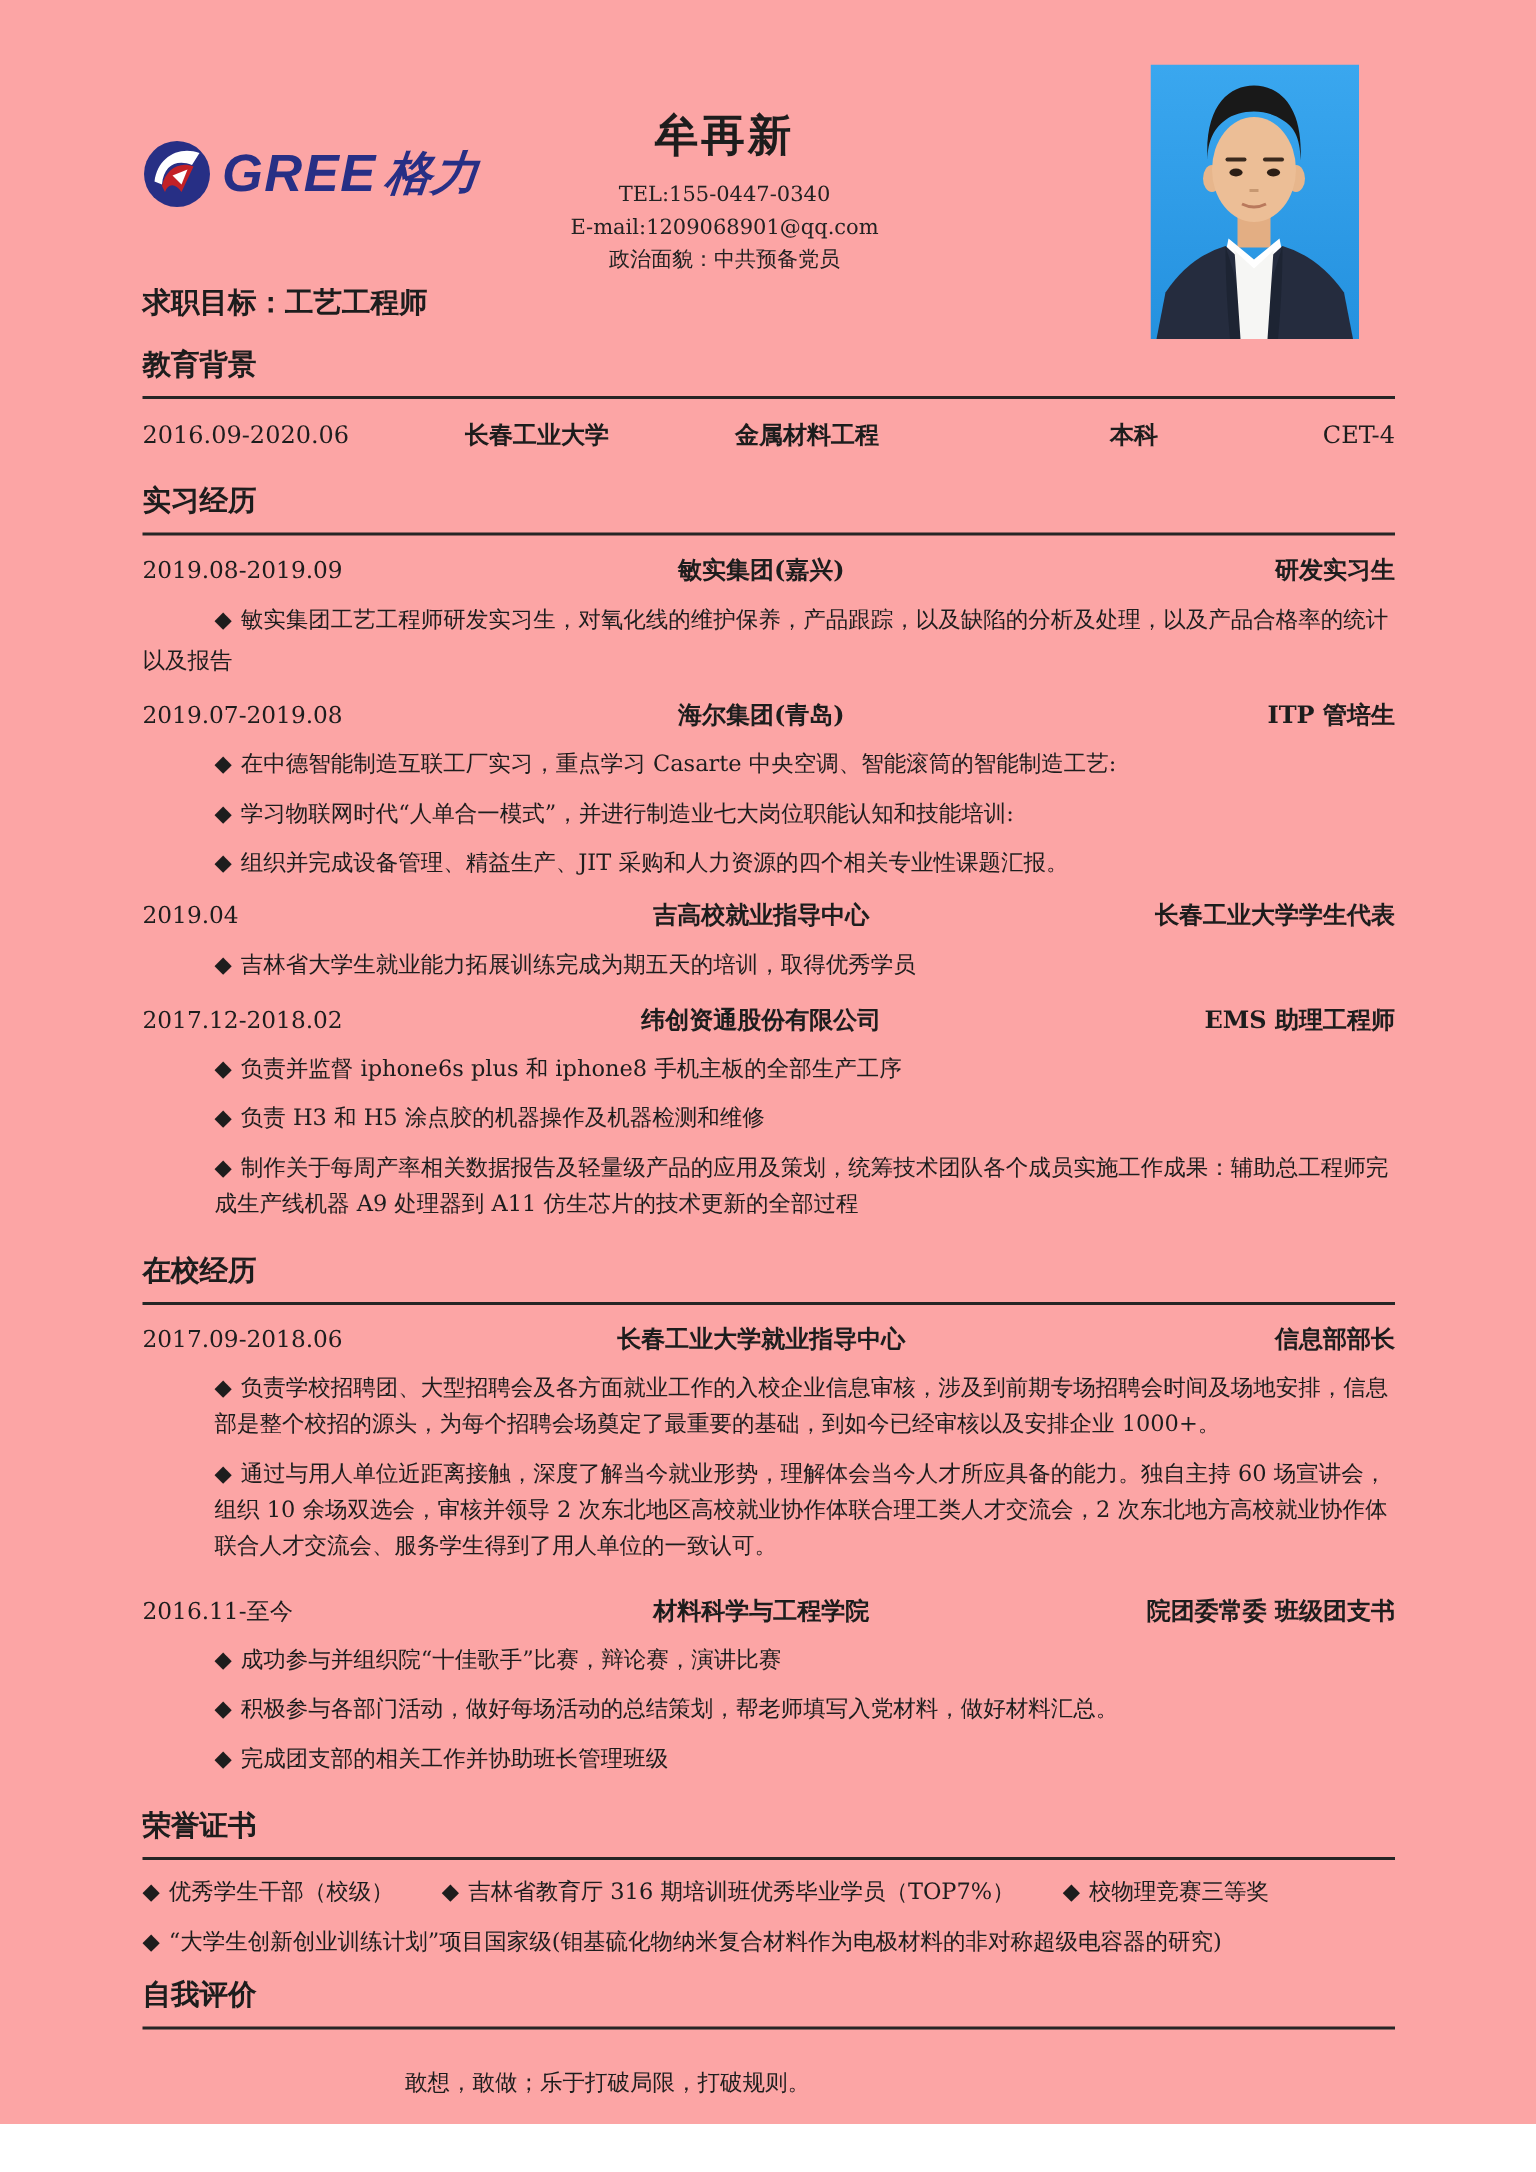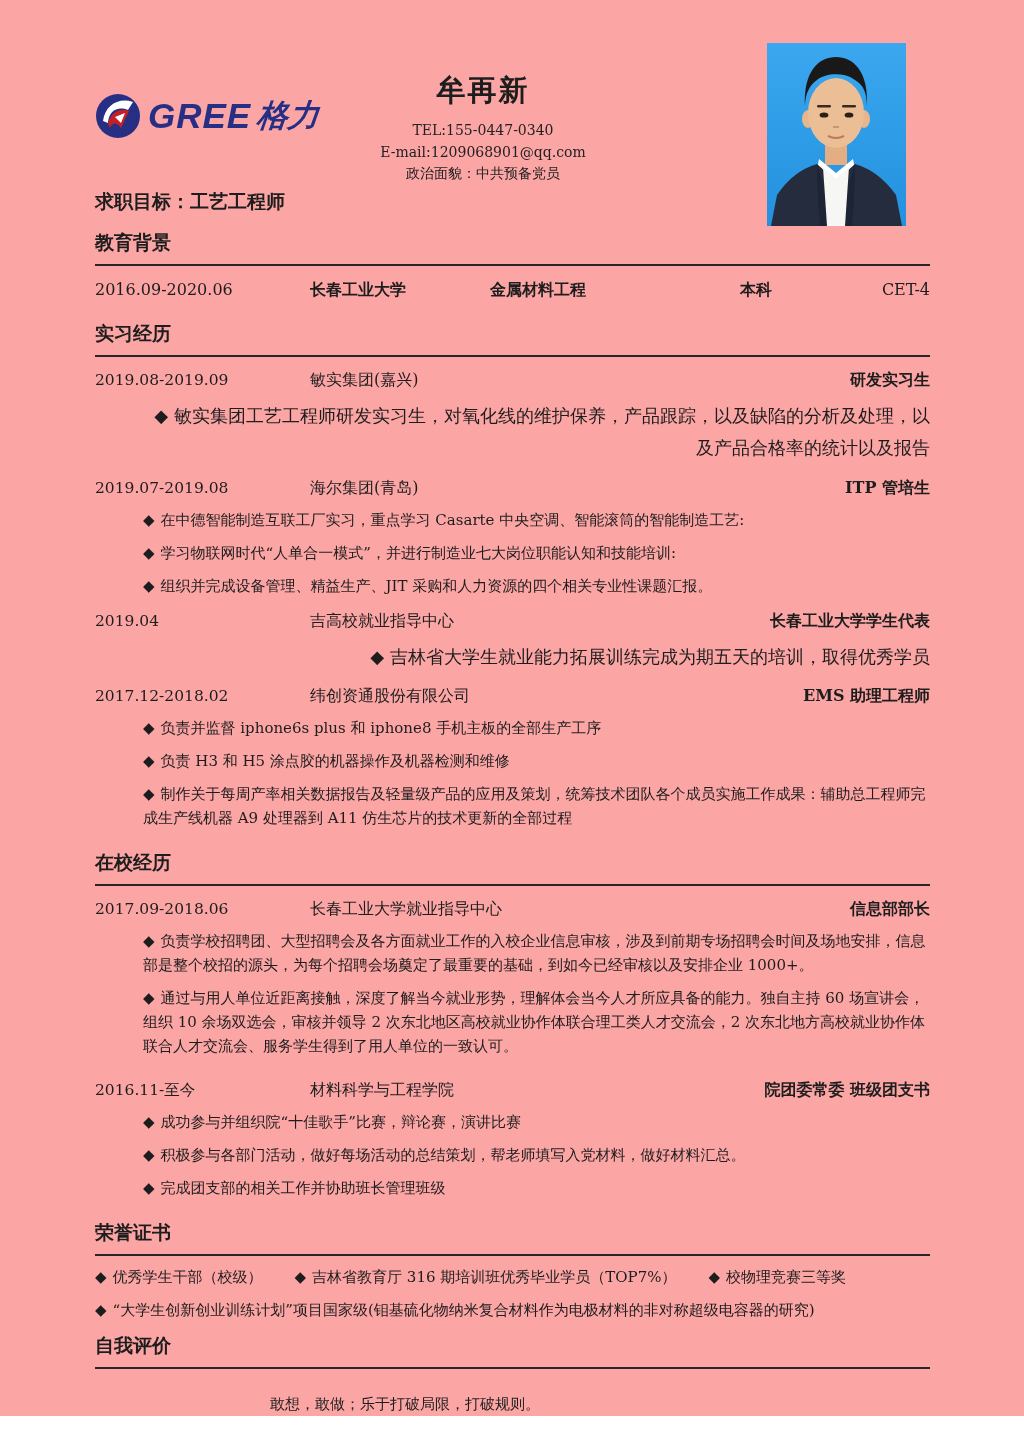--- a/index.html
+++ b/index.html
@@ -38,25 +38,25 @@
     margin-top:14px; font-size:16px; align-items:baseline;
   }
   .edu-row .b { font-weight:700; }
   .edu-row .cert { text-align:right; }
 
   .entry-head {
     display:grid; grid-template-columns:215px 1fr 225px;
     font-size:16px; margin-top:13px; align-items:baseline;
   }
   .entry-head .period { font-size:15.5px; }
-  .entry-head .org { font-weight:400; }
+  .entry-head .org { text-align:center; font-weight:700; }
   .entry-head .role { text-align:right; font-weight:700; }
 
   .bullet { margin:9px 0 9px 48px; font-size:15px; line-height:1.6; }
-  .bullet-flow { margin:9px 0; font-size:18px; line-height:1.8; text-indent:48px;text-align:right; }
+  .bullet-flow { margin:9px 0; font-size:15px; line-height:1.8; text-indent:48px; }
   .bmark { margin-right:6px; }
 
   .honor-row { display:flex; font-size:15px; margin:10px 0; line-height:1.5; }
   .honor-row.sb { justify-content:space-between; }
   .honor-row.gp .honor-item { margin-right:32px; }
   .honor-item { white-space:nowrap; }
   .honor-item.wrapless { white-space:normal; }
 
   .self-eval { margin:26px 0 0 175px; font-size:15px; }
 </style>

